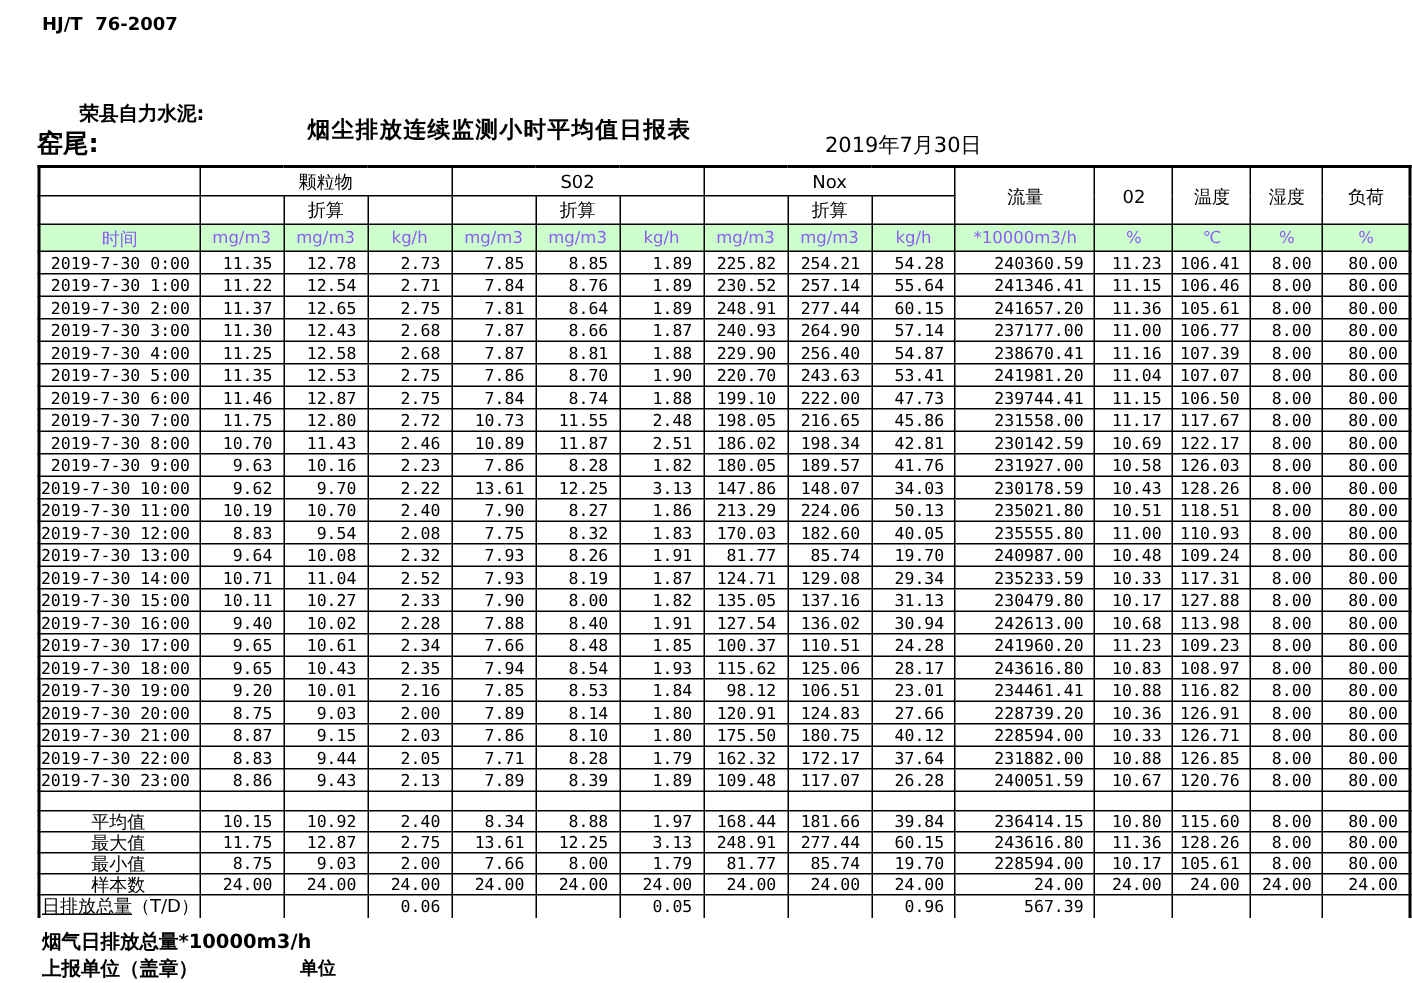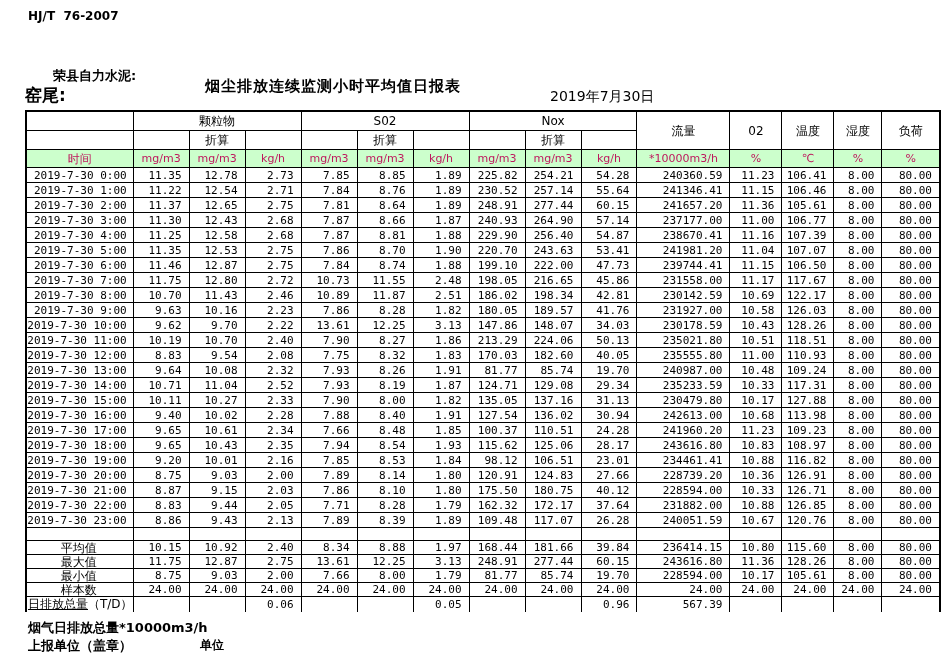--- a/index.html
+++ b/index.html
@@ -18,21 +18,21 @@
   table.report{
     position:absolute;left:25px;top:110px;
     border-collapse:collapse;table-layout:fixed;
     border:2px solid #000;border-bottom:none;
   }
   td{
     border:1px solid #000;padding:0;margin:0;
     font-size:11px;line-height:1;white-space:nowrap;overflow:visible;
   }
   thead td{text-align:center;font-size:12px;height:18px;}
-  tr.units-row td{height:17px;background:#ccffcc;color:#be185d;font-size:11px;text-align:center;}
+  tr.units-row td{height:17px;background:#ccffcc;color:#8b5cf6;font-size:11px;text-align:center;}
   tr.units-row td.time-h{font-size:12px;}
   tbody tr{height:15px;}
   tbody tr.empty-row{height:13px;}
   tbody tr.sum-row{height:14px;}
   tbody tr.daily-row{height:15px;}
   tr.daily-row td{border-bottom:none;}
   .num-cell,.time-cell{
     text-align:right;padding-right:7px;
     font-family:"DejaVu Sans Mono","Liberation Mono",monospace;font-size:11px;
   }

